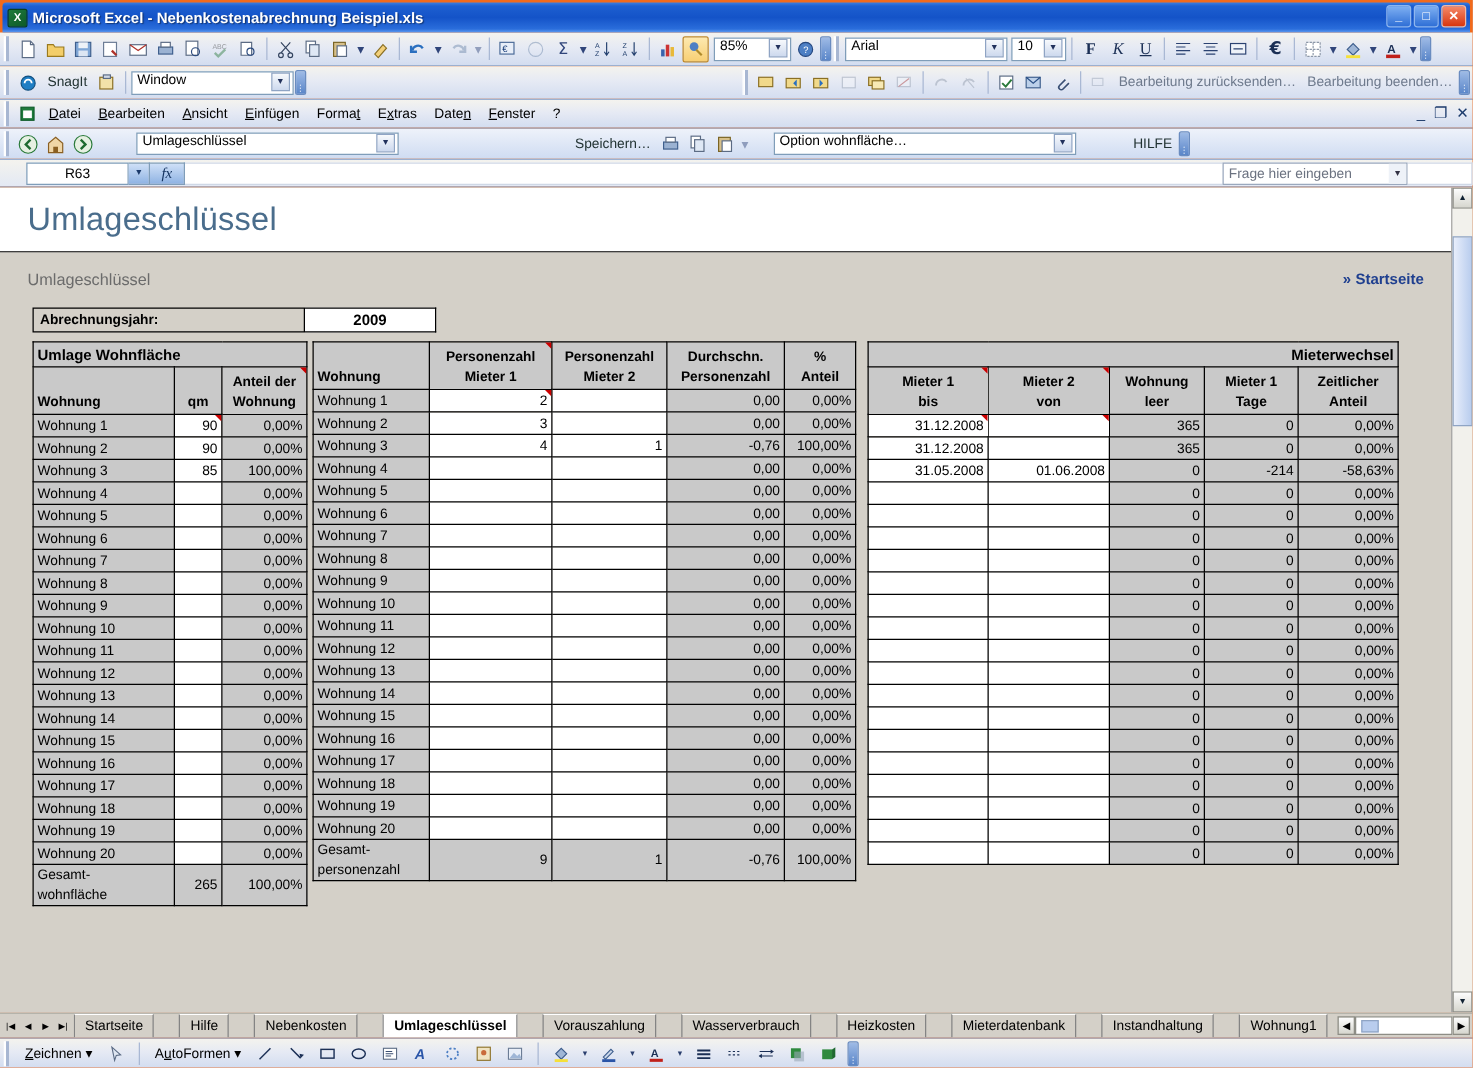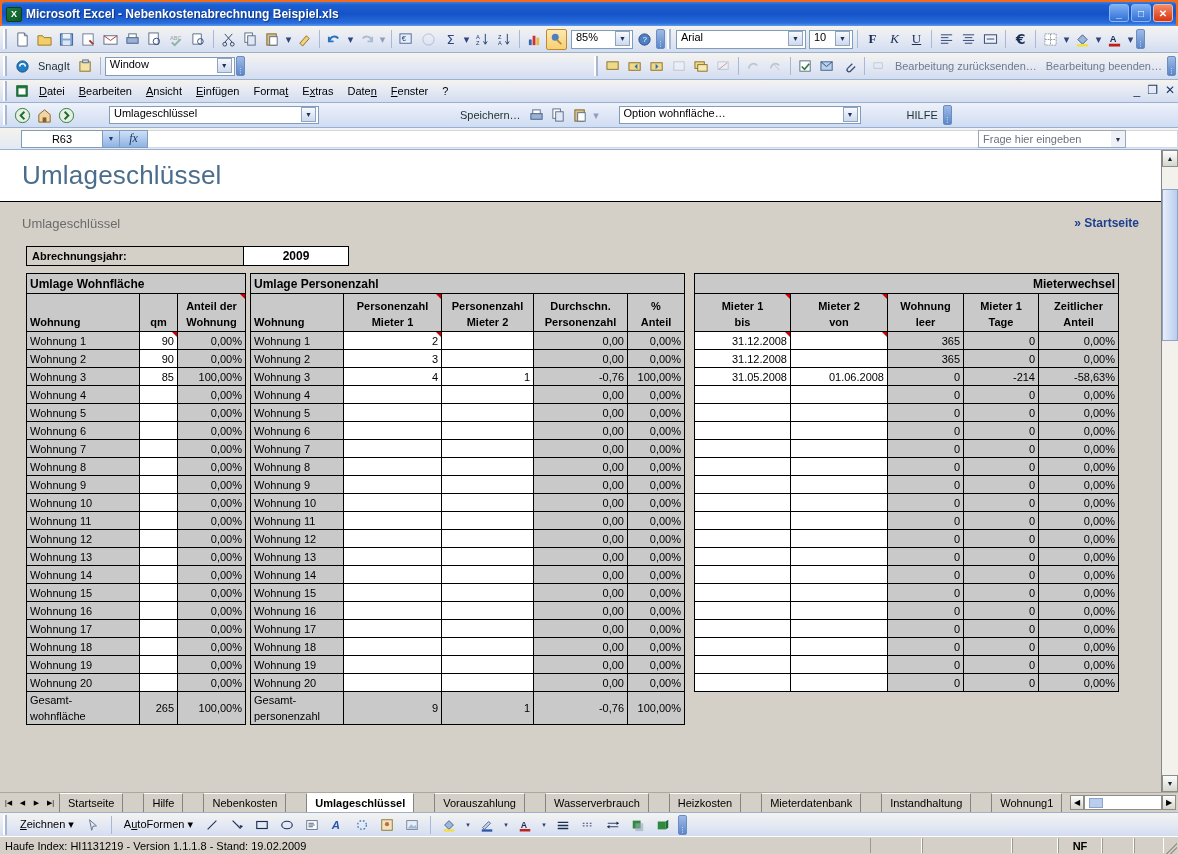--- a/index.html
+++ b/index.html
@@ -797,23 +797,20 @@
             <td class="num">265</td>
             <td class="num">100,00%</td>
           </tr>
         </tbody>
           </table>
 
         <div style="width:4px"></div>
 
         <table class="g">
           <tbody>
-              <tr>
-            <td class="grp" colspan="5">Umlage Personenzahl</td>
-          </tr>
           <tr>
             <td class="hd left" style="width:93px">Wohnung</td>
             <td class="hd cmt" style="width:98px">
               Personenzahl<br>Mieter 1</td>
             <td class="hd" style="width:92px">
               Personenzahl<br>Mieter 2</td>
             <td class="hd" style="width:94px">
               Durchschn.<br>Personenzahl</td>
             <td class="hd" style="width:57px">
               %<br>Anteil</td>
@@ -1283,26 +1280,14 @@
       </div>
     <div class="dw">
       <svg class="svgi" width="14" height="14" viewBox="0 0 16 16">
           <rect x="2" y="4" width="9" height="9" fill="#2f8a3e"></rect>
           <path d="M11 4l3-2v9l-3 2z" fill="#1f6a30"></path>
         </svg>
       </div>
     <div class="tb-end">⋮</div>
   </div>
 
-  <div class="statusbar">
-    <span class="msg">Haufe Index: HI1131219 - Version 1.1.1.8 - Stand: 19.02.2009</span>
-    <div class="st-cells">
-      <div class="st-cell"></div>
-      <div class="st-cell" style="width:90px"></div>
-      <div class="st-cell" style="width:46px"></div>
-      <div class="st-cell" style="width:44px">NF</div>
-      <div class="st-cell" style="width:32px"></div>
-      <div class="st-cell" style="width:30px"></div>
-    </div>
-    <div class="st-grip"></div>
-  </div>
 
 </div>
 
 </body></html>

